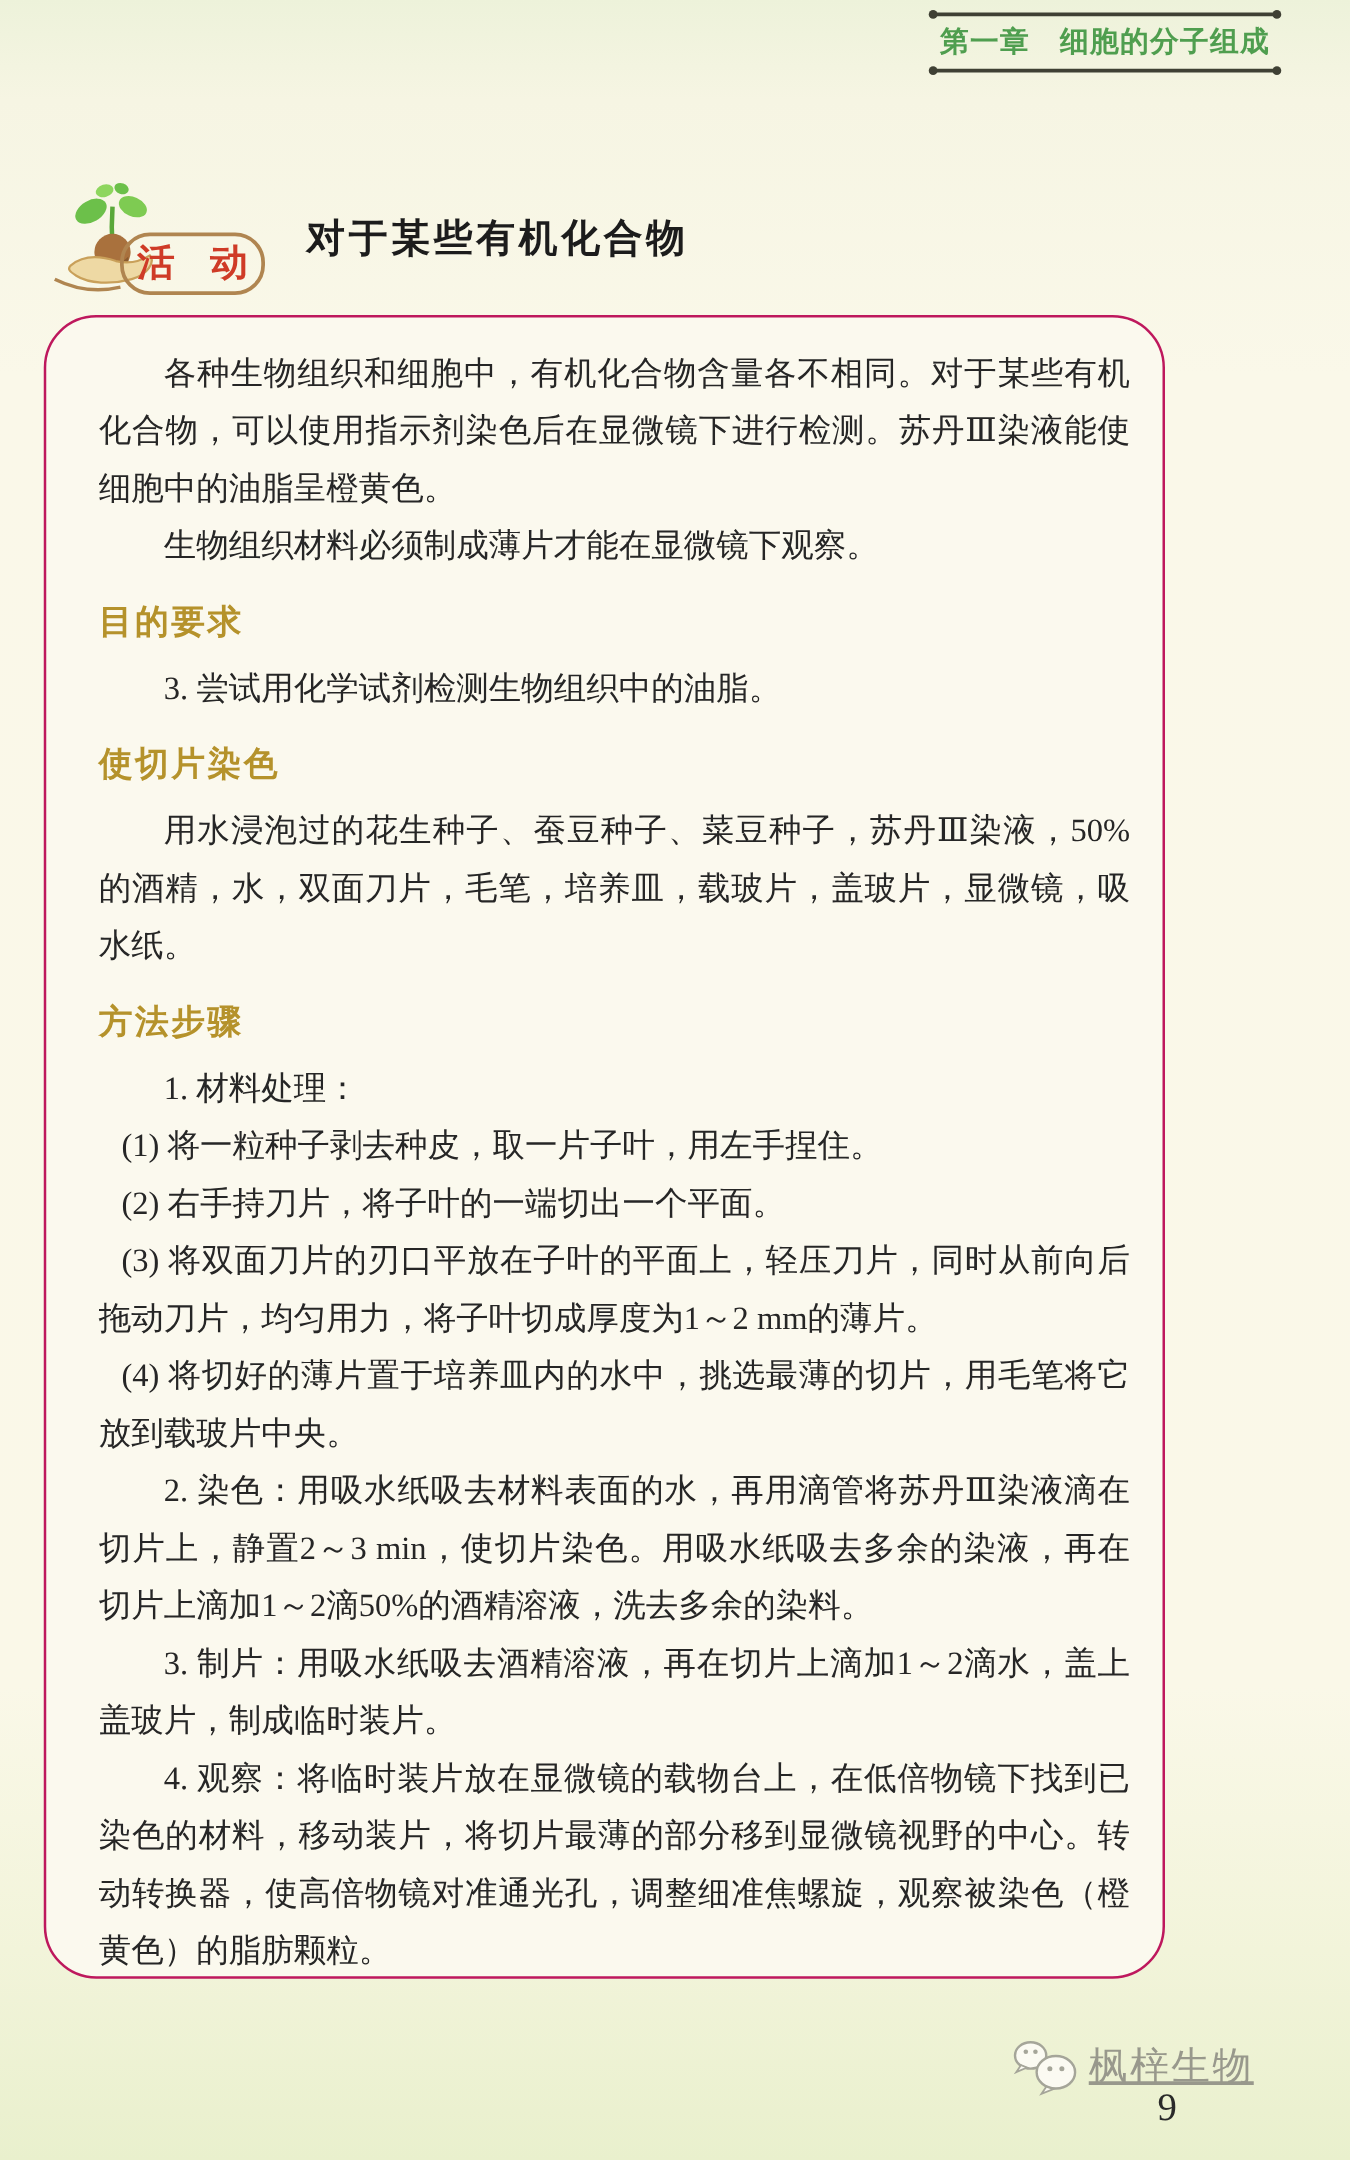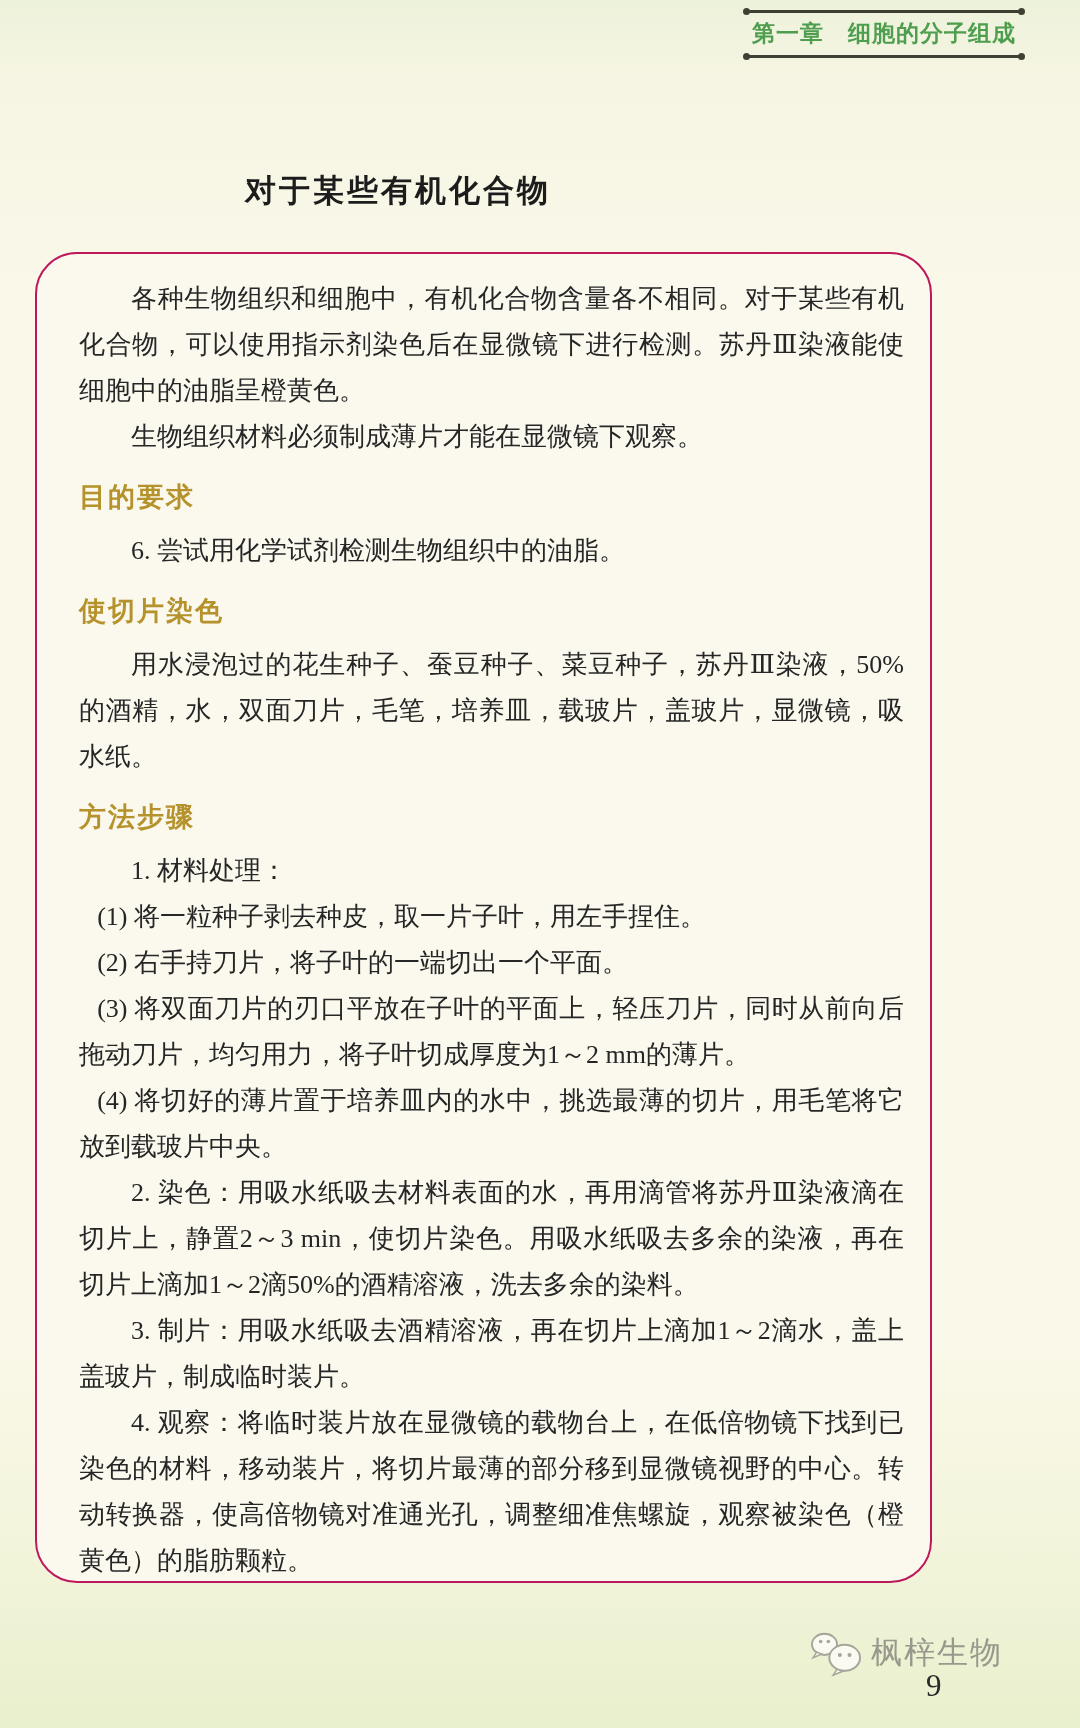--- a/index.html
+++ b/index.html
@@ -37,44 +37,60 @@
        background:#fbf9ee;padding:22px 26px 0 42px;
        font-size:26px;line-height:46px;color:#262626;text-align:justify;}
   .para{margin:0;text-indent:2em;}
   .sub{margin:0;text-indent:0.7em;}
   .gold-heading{font-family:"Liberation Sans","DejaVu Sans",sans-serif;font-weight:bold;
        font-size:27px;color:#b5922b;margin:14px 0 8px;line-height:46px;letter-spacing:2px;}
 
   
   .watermark{position:absolute;left:808px;top:1628px;display:flex;align-items:center;gap:5px;
        color:#98988c;font-size:31px;font-family:"Liberation Sans","DejaVu Sans",sans-serif;
-       letter-spacing:2px;}
+       letter-spacing:2px;text-decoration:underline;}
   .page-number{position:absolute;left:926px;top:1668px;font-size:31px;color:#2a2a2a;}
 </style>
 </head>
 <body>
 
 <div class="page">
 
   <header class="chapter-header">
     <div class="rule"></div>
     <div class="chapter-title">第一章　细胞的分子组成</div>
     <div class="rule"></div>
   </header>
 
   <div class="activity-row">
+    <div class="activity-badge">
+      <svg class="badge-icon" width="100" height="96" viewBox="0 0 110 106">
+        <path d="M55 64 C54 50 54 42 55 28" stroke="#5aa83a" stroke-width="4" fill="none"></path>
+        <ellipse cx="36" cy="32" rx="15" ry="9.5" fill="#6cc04a" transform="rotate(-30 36 32)"></ellipse>
+        <ellipse cx="73" cy="28" rx="13" ry="8.5" fill="#7ecb52" transform="rotate(24 73 28)"></ellipse>
+        <ellipse cx="48" cy="14" rx="8" ry="5.5" fill="#8ed65e" transform="rotate(-16 48 14)"></ellipse>
+        <ellipse cx="63" cy="12" rx="6.5" ry="4.8" fill="#6cc04a" transform="rotate(20 63 12)"></ellipse>
+        <circle cx="55" cy="68" r="16" fill="#a9713d"></circle>
+        <path d="M41 72 C48 80 62 80 69 72 L69 78 C62 84 48 84 41 78 Z" fill="#8a5a2e"></path>
+        <path d="M18 80 C30 70 46 72 58 76 C70 79 80 76 88 71 C93 77 86 88 72 92 C54 97 34 96 23 89 C17 85 15 83 18 80 Z" fill="#eed9a4" stroke="#c9a05a" stroke-width="2"></path>
+        <path d="M4 92 Q32 106 62 99" stroke="#b08550" fill="none" stroke-width="3"></path>
+      </svg>
+      <div class="badge-pill">
+        <span class="badge-label">活 动</span>
+      </div>
+    </div>
     <h1 class="activity-title">对于某些有机化合物</h1>
   </div>
 
   <section class="content-box">
     <p class="para">各种生物组织和细胞中，有机化合物含量各不相同。对于某些有机化合物，可以使用指示剂染色后在显微镜下进行检测。苏丹Ⅲ染液能使细胞中的油脂呈橙黄色。</p>
     <p class="para">生物组织材料必须制成薄片才能在显微镜下观察。</p>
 
     <h2 class="gold-heading">目的要求</h2>
-    <p class="para">6. 尝试用化学试剂检测生物组织中的油脂。</p>
+    <p class="para">3. 尝试用化学试剂检测生物组织中的油脂。</p>
 
     <h2 class="gold-heading">使切片染色</h2>
     <p class="para">用水浸泡过的花生种子、蚕豆种子、菜豆种子，苏丹Ⅲ染液，50%的酒精，水，双面刀片，毛笔，培养皿，载玻片，盖玻片，显微镜，吸水纸。</p>
 
     <h2 class="gold-heading">方法步骤</h2>
     <p class="para">1. 材料处理：</p>
     <p class="sub">(1) 将一粒种子剥去种皮，取一片子叶，用左手捏住。</p>
     <p class="sub">(2) 右手持刀片，将子叶的一端切出一个平面。</p>
     <p class="sub">(3) 将双面刀片的刃口平放在子叶的平面上，轻压刀片，同时从前向后拖动刀片，均匀用力，将子叶切成厚度为1～2 mm的薄片。</p>
     <p class="sub">(4) 将切好的薄片置于培养皿内的水中，挑选最薄的切片，用毛笔将它放到载玻片中央。</p>

